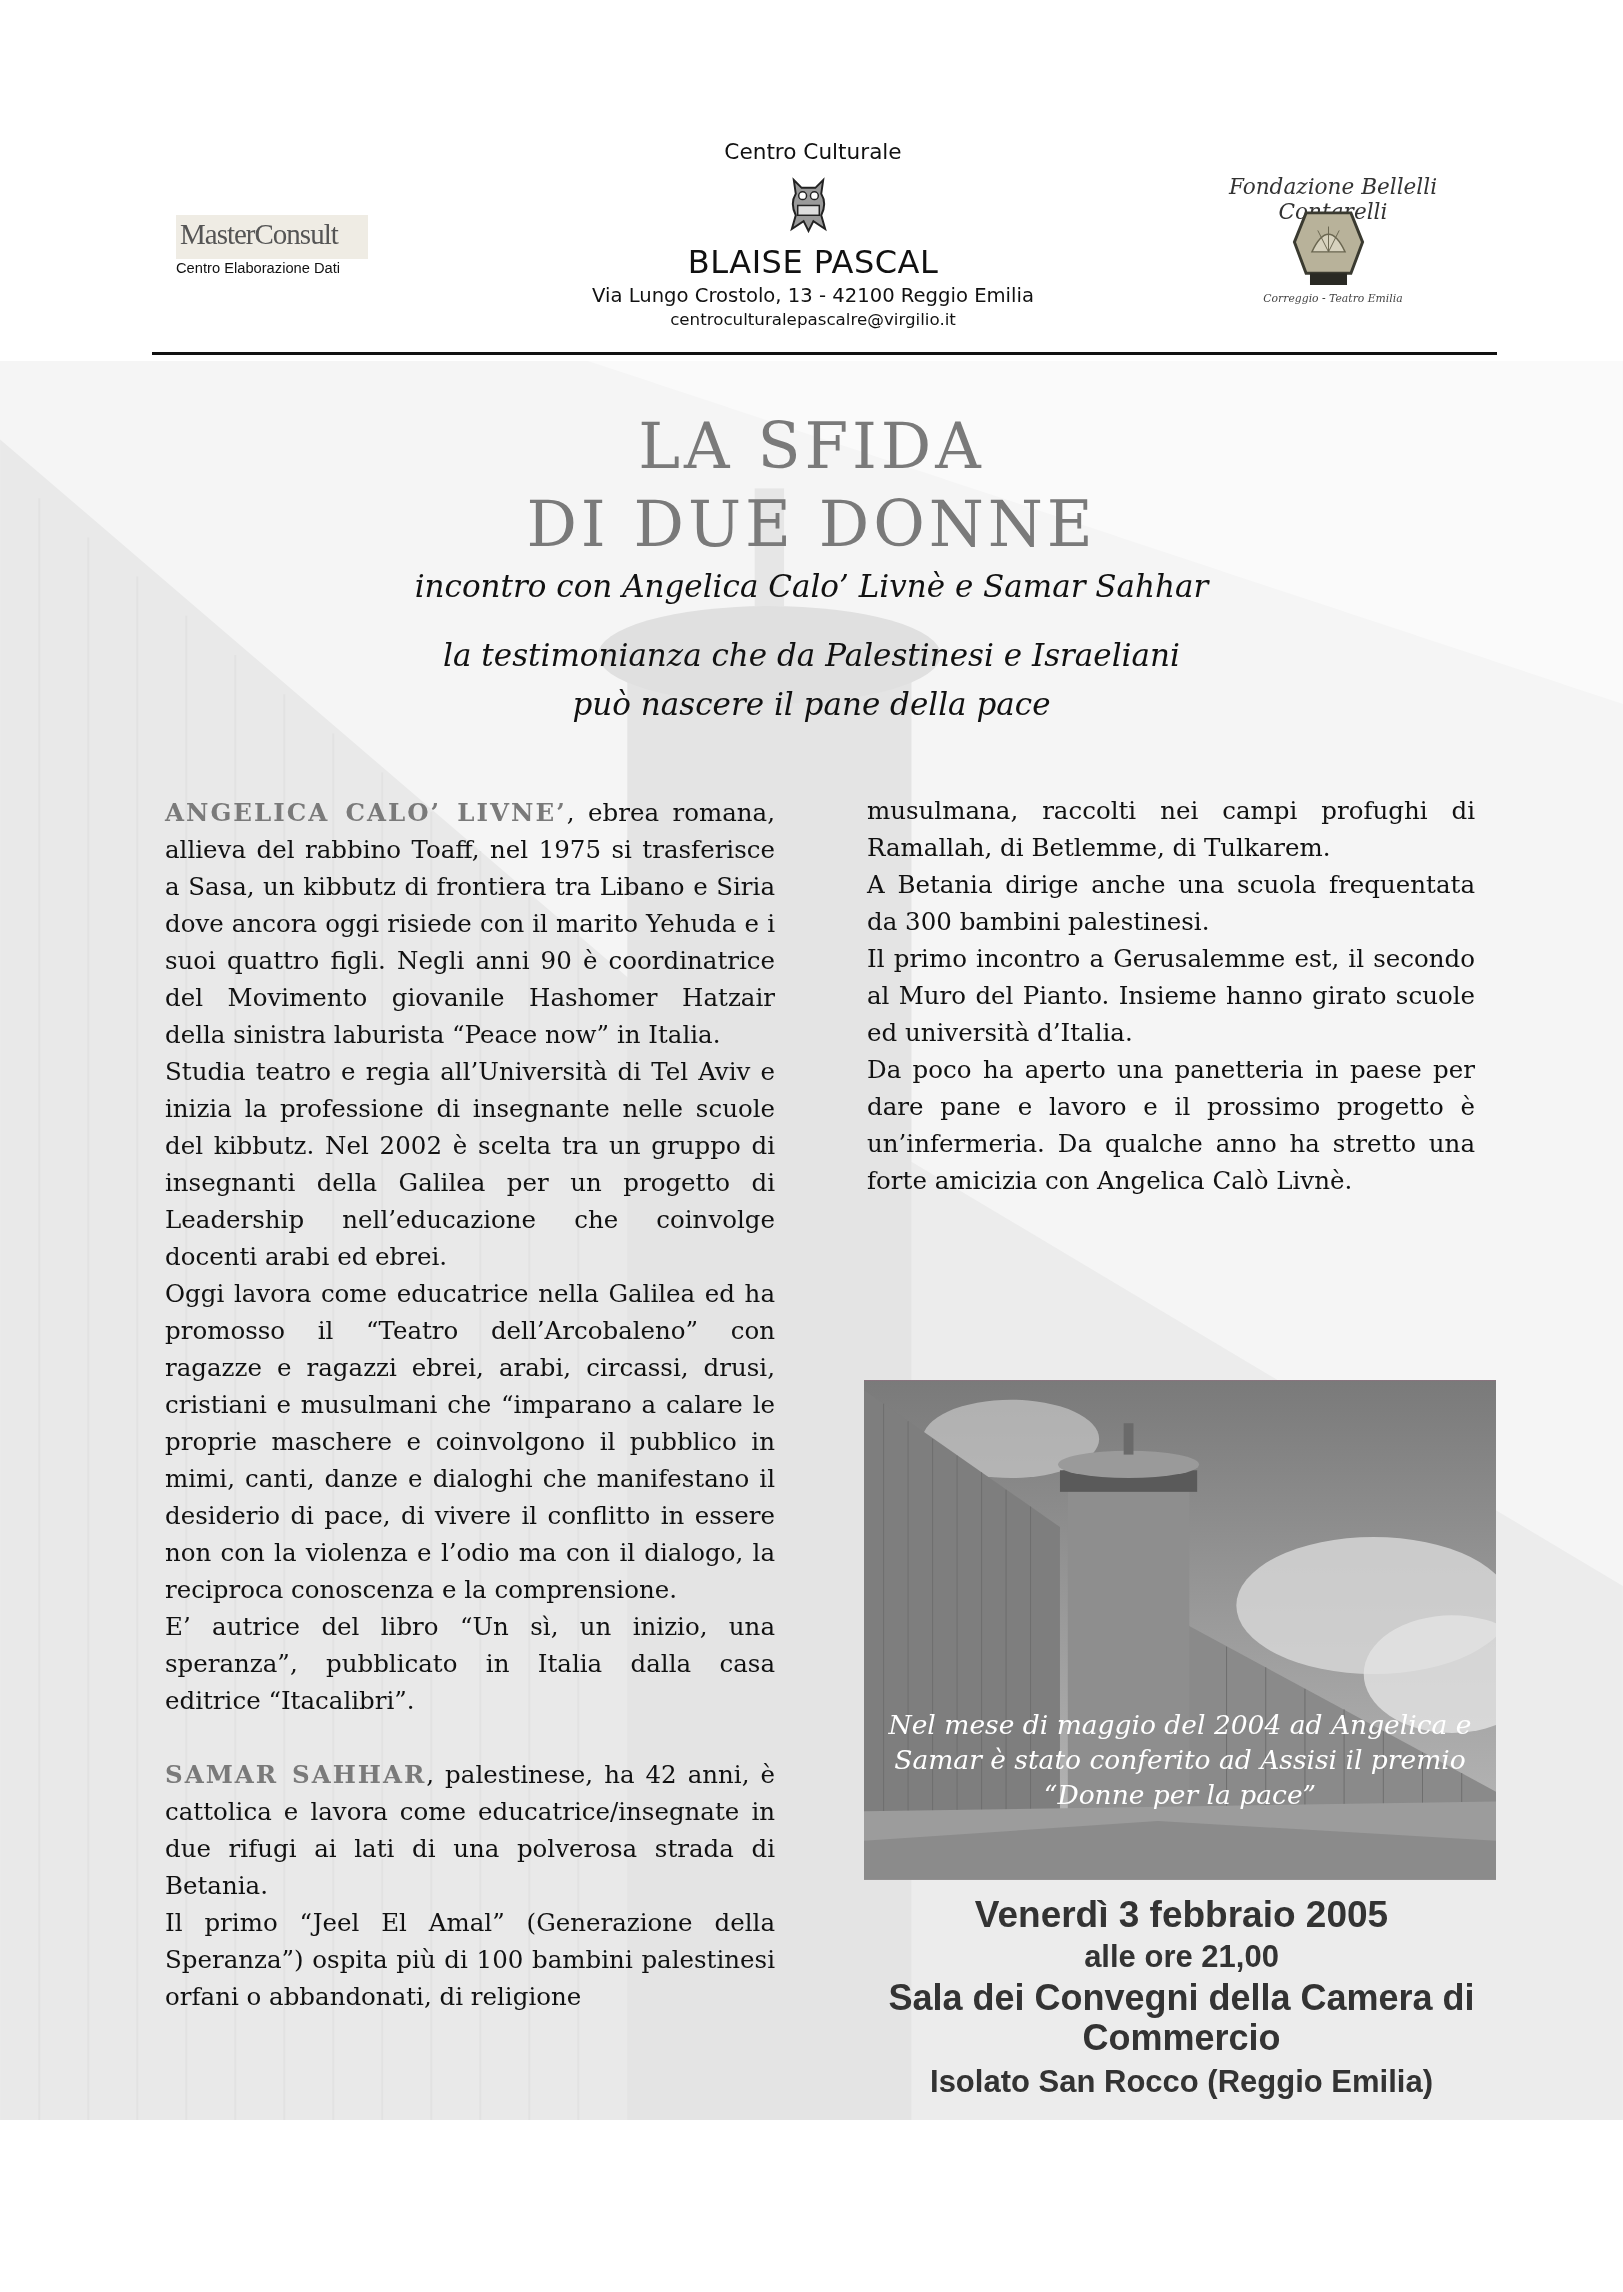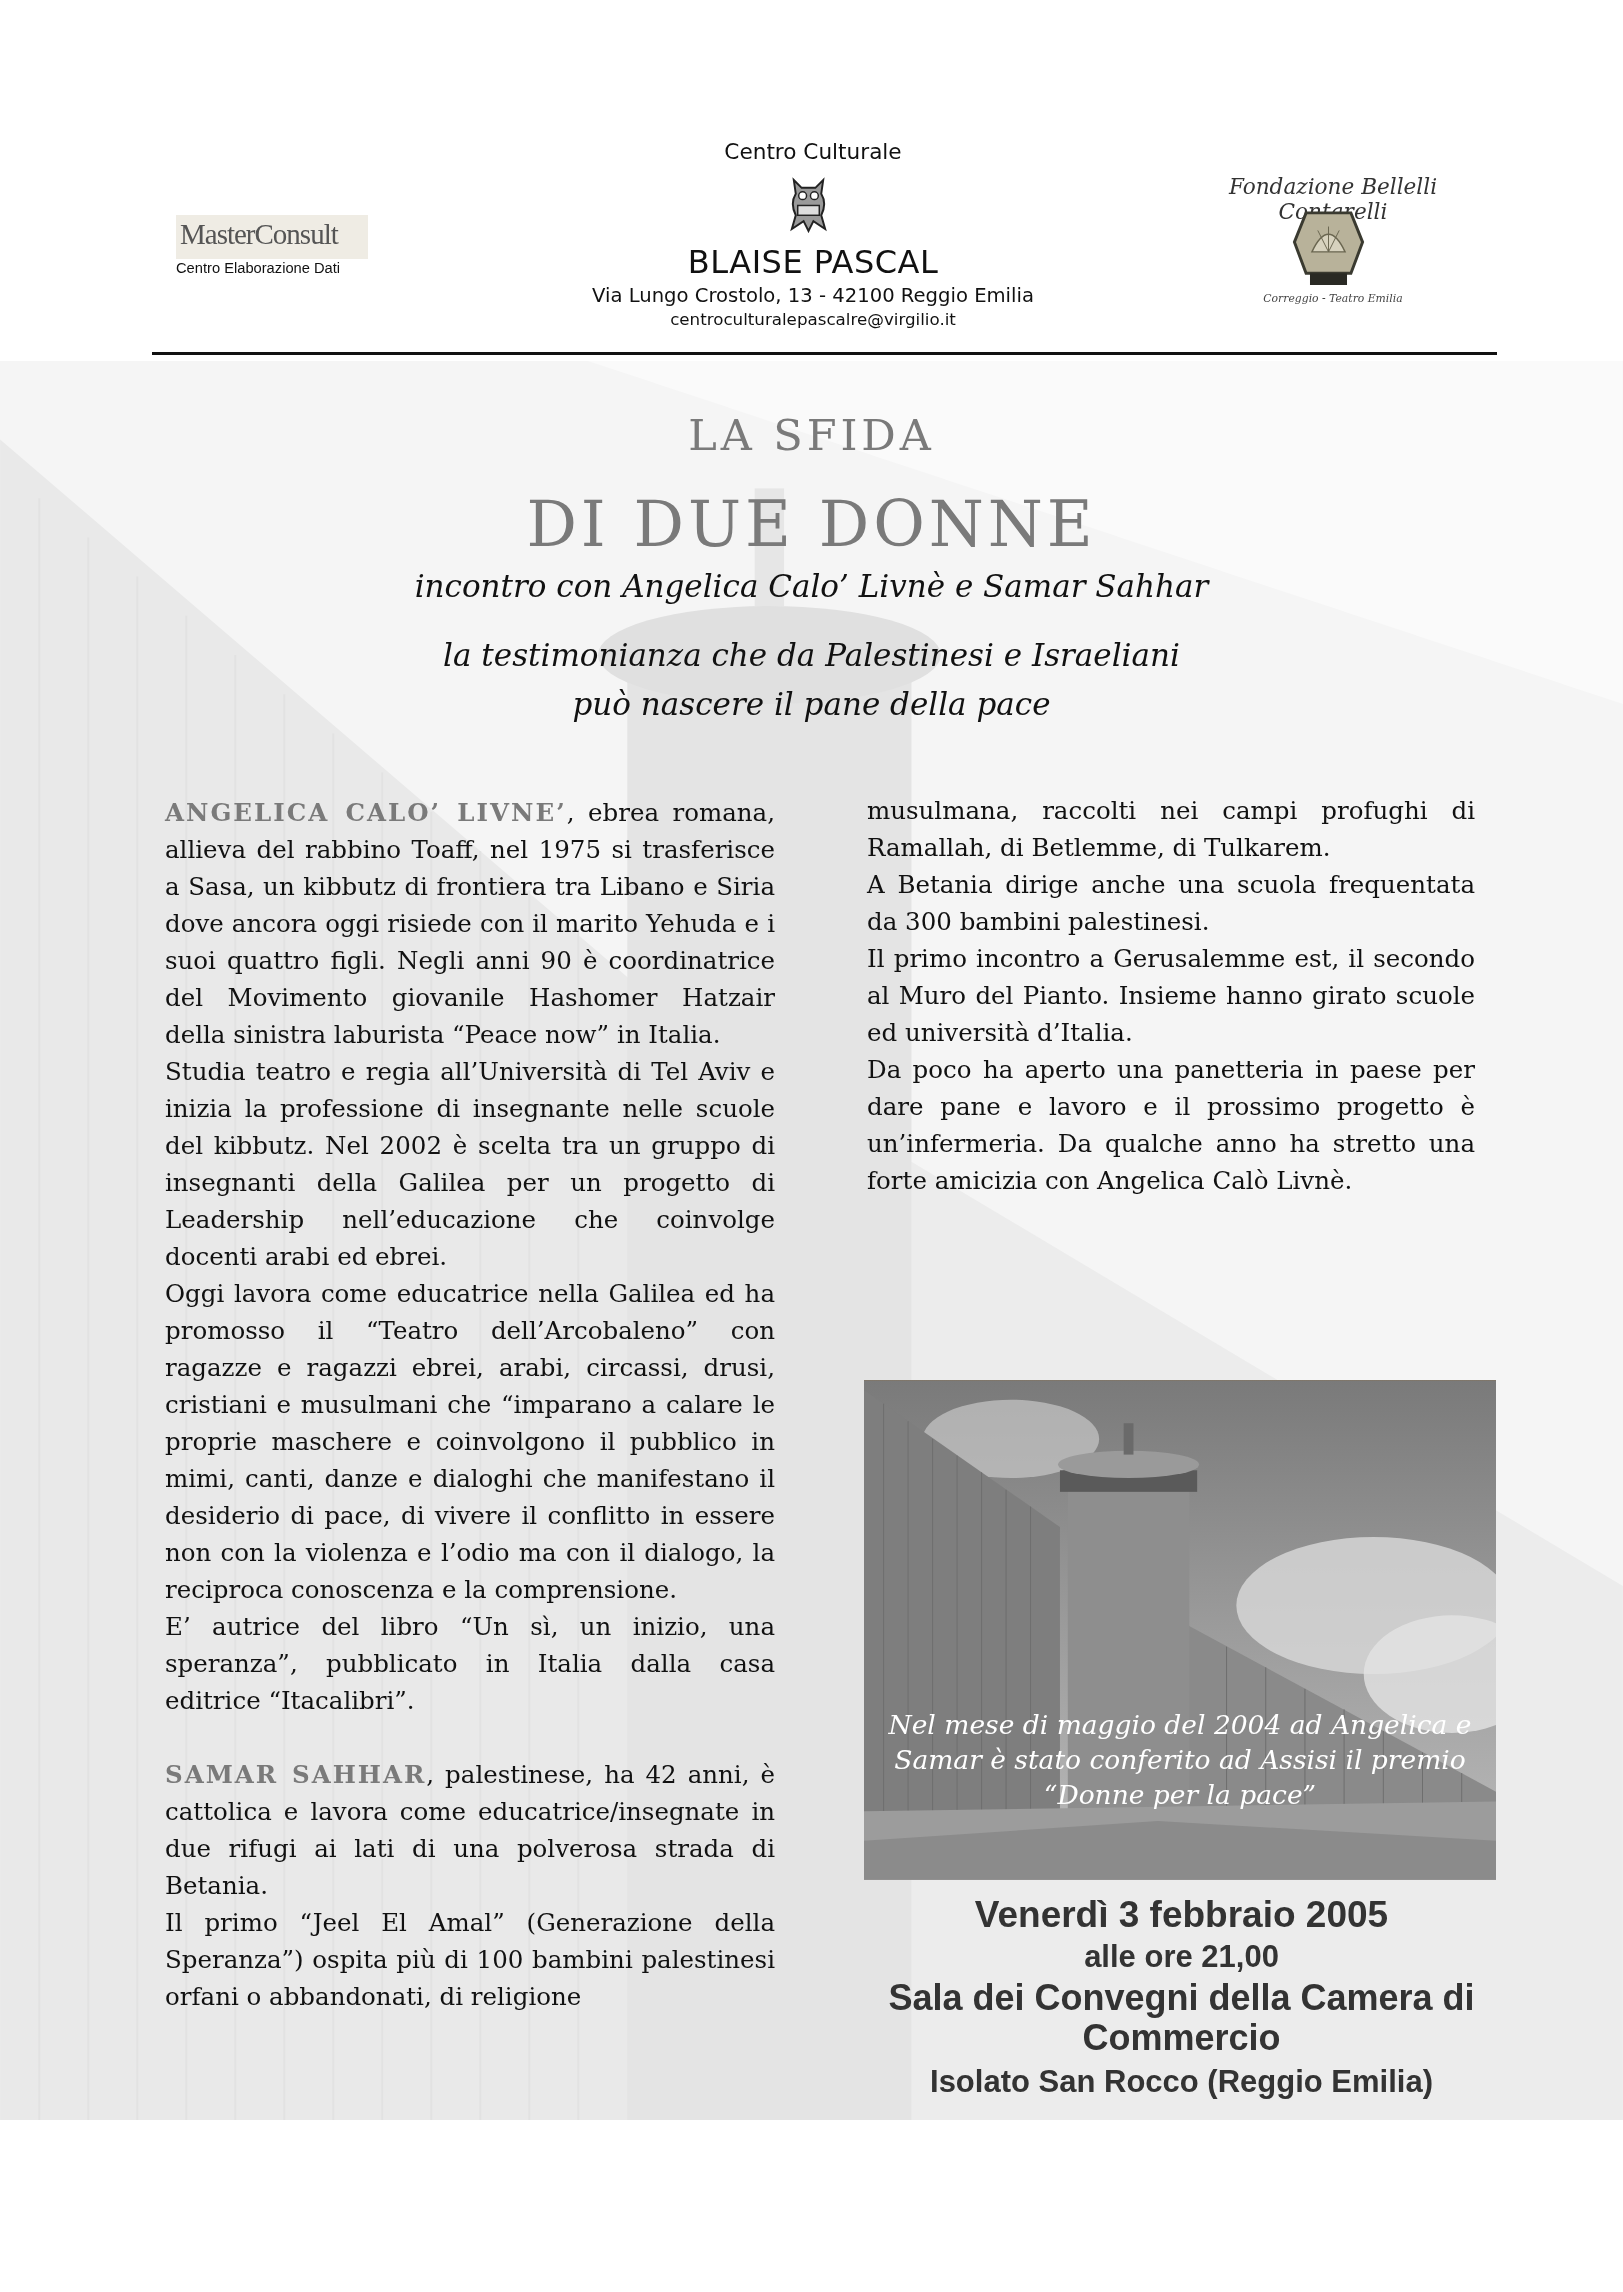--- a/index.html
+++ b/index.html
@@ -17,35 +17,35 @@
   #owl{left:784px;top:176px;width:49px;height:57px;}
   #mc-box{left:176px;top:215px;width:192px;height:44px;background:#efece4;}
   #mc-text{left:180px;top:218px;font-family:"Liberation Serif",serif;font-size:29px;color:#555;letter-spacing:-1px;}
   #mc-sub{left:176px;top:260px;width:196px;font-family:"Liberation Sans",sans-serif;font-weight:normal;font-size:14.7px;color:#111;}
   #fbc-title{left:1176px;top:174px;width:314px;text-align:center;font-family:"DejaVu Serif",serif;font-style:italic;font-size:21.6px;color:#333;}
   #fbc-emblem{left:1292px;top:209px;width:73px;height:76px;}
   #fbc-sub{left:1235px;top:292px;width:196px;text-align:center;font-family:"DejaVu Serif",serif;font-style:italic;font-size:10.8px;color:#444;}
   #rule{left:152px;top:352px;width:1345px;height:2.9px;background:#111;}
   
   .title{left:196px;width:1231px;text-align:center;font-family:"DejaVu Serif",serif;color:#7a7a7a;letter-spacing:3.9px;}
-  #title1{top:410px;font-size:43px;}
+  #title1{top:410px;font-size:63px;}
   #title2{top:488px;font-size:63px;}
   .sub{left:196px;width:1231px;text-align:center;font-family:"DejaVu Serif",serif;font-style:italic;color:#111;}
   #subtitle{top:568px;font-size:31px;}
   #testimony1{top:637px;font-size:31px;}
   #testimony2{top:686px;font-size:31px;}
   
   .col{font-family:"DejaVu Serif",serif;font-size:24.5px;line-height:37px;text-align:justify;color:#111;}
   .col p{margin:0;}
   #col-left{left:165px;top:794px;width:610px;}
   #col-right{left:867px;top:792px;width:608px;}
   .name{color:#7a7a7a;font-weight:bold;letter-spacing:2px;}
   .gap{height:37px;}
   
-  #photo{left:864px;top:1380px;width:632px;height:500px;overflow:hidden;background:#a16207;}
+  #photo{left:864px;top:1380px;width:632px;height:500px;overflow:hidden;background:#ec4899;}
   #photo-caption{position:absolute;left:0;width:100%;top:327px;text-align:center;font-family:"DejaVu Serif",serif;font-style:italic;font-size:26.5px;line-height:35px;color:#fff;}
   
   .ev{left:863px;width:637px;text-align:center;font-family:"Liberation Sans",sans-serif;font-weight:bold;color:#333;}
   #ev-date{top:1894px;font-size:37px;}
   #ev-time{top:1939px;font-size:31px;}
   #ev-venue{top:1978px;font-size:36px;line-height:40px;}
   #ev-place{top:2064px;font-size:31px;}
 </style>
 </head>
 <body>

